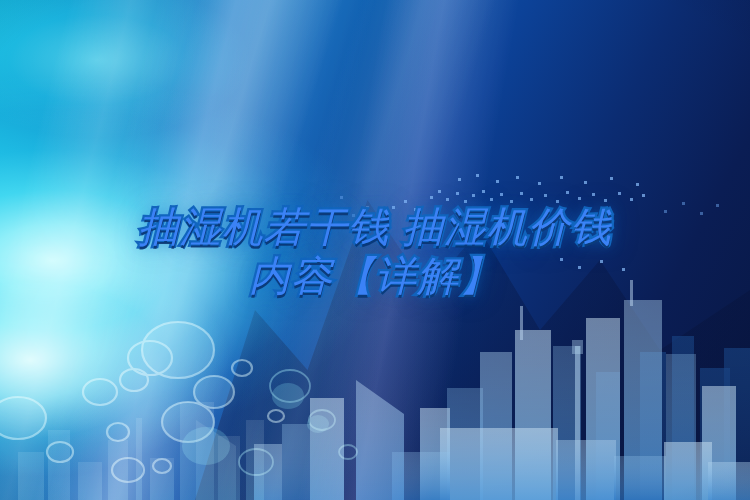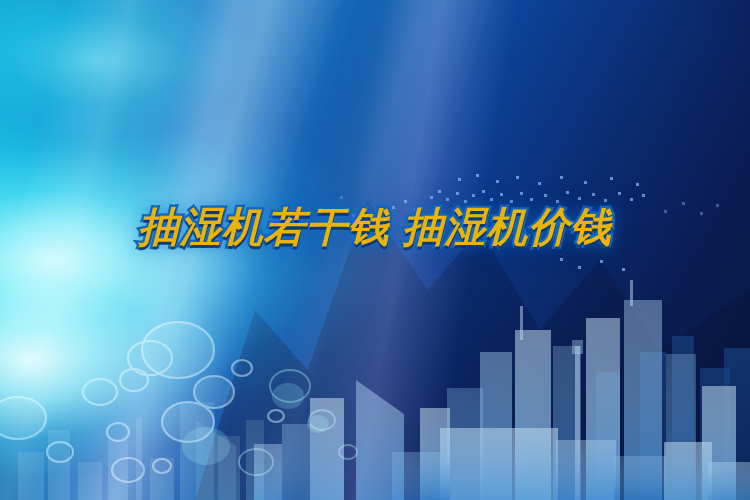--- a/index.html
+++ b/index.html
@@ -90,24 +90,24 @@
   #title-block{
     position:absolute;
     left:0;right:0;
     top:203px;
     text-align:center;
     z-index:40;
   }
   .title-line{
     font-size:41px;
     line-height:49px;
-    font-weight:bold;
+    font-weight:normal;
     font-style:italic;
     letter-spacing:1px;
-    color:#eab308;
+    color:#3b82f6;
     white-space:nowrap;
     -webkit-text-stroke:4.5px #1566bd;
     paint-order:stroke fill;
     text-shadow:
        0 3px 0 rgba(10,52,110,.85),
        0 0 14px rgba(18,120,210,.75),
        0 0 26px rgba(10,80,180,.5);
   }
 </style>
 </head>
@@ -378,15 +378,16 @@
         <rect x="700" y="212" width="3" height="3"></rect>
           <rect x="716" y="204" width="3" height="3"></rect>
       </g>
     </svg>
   </div>
 
   <div class="layer" id="vignette"></div>
 
   <div id="title-block">
     <div class="title-line">抽湿机若干钱 抽湿机价钱</div>
+    <div class="title-line">内容【详解】</div>
   </div>
 
 </div>
 
 </body></html>

